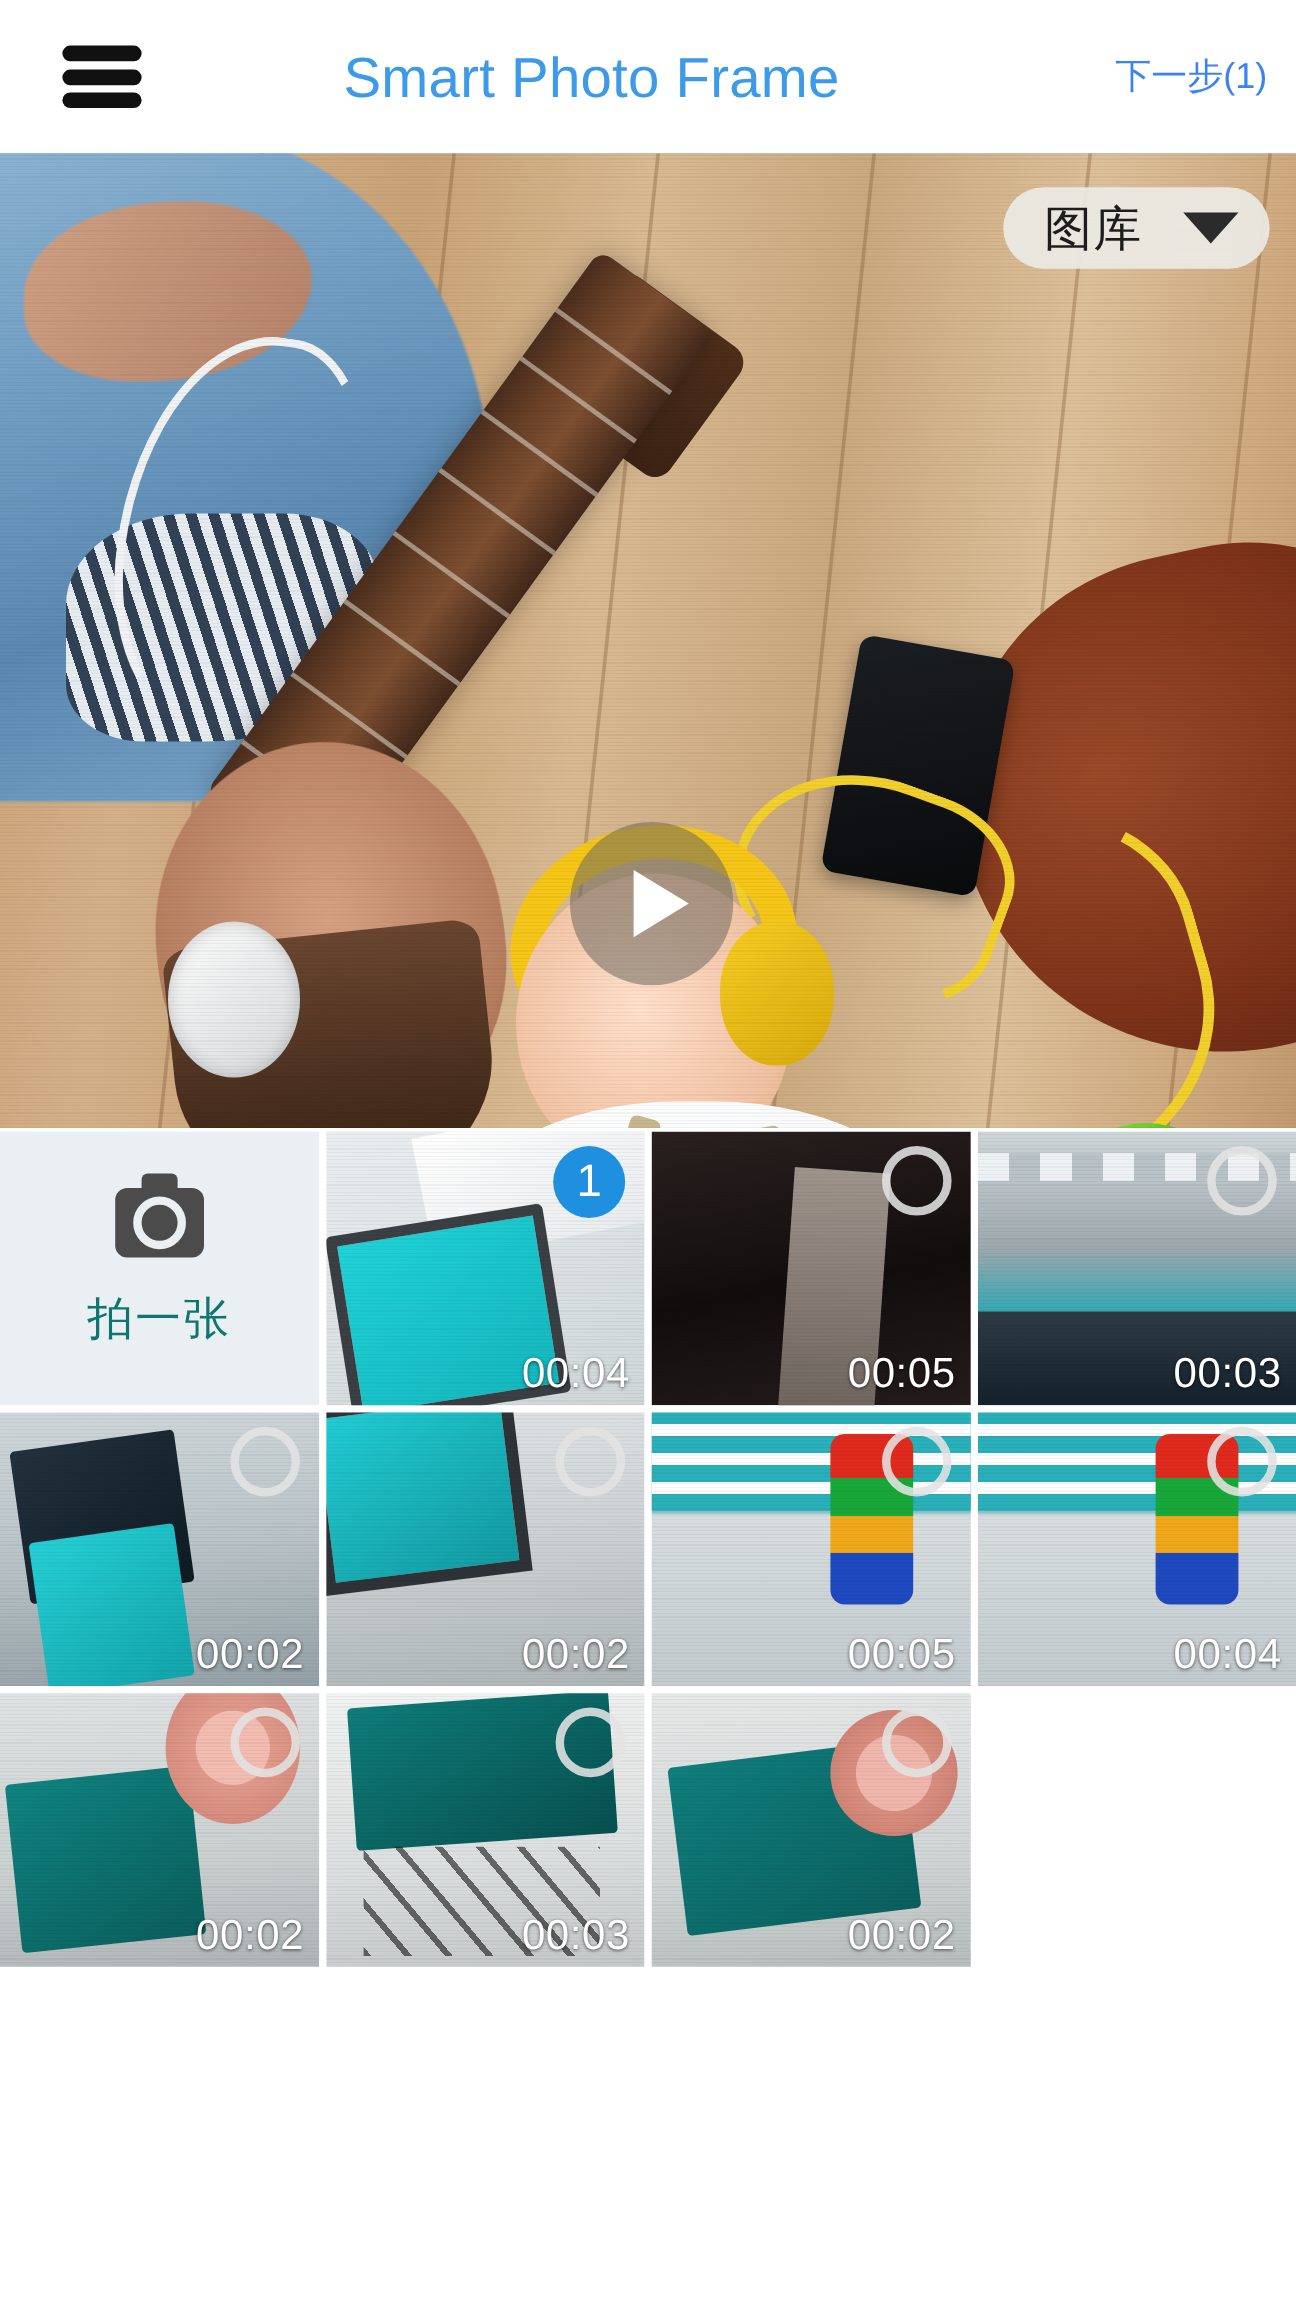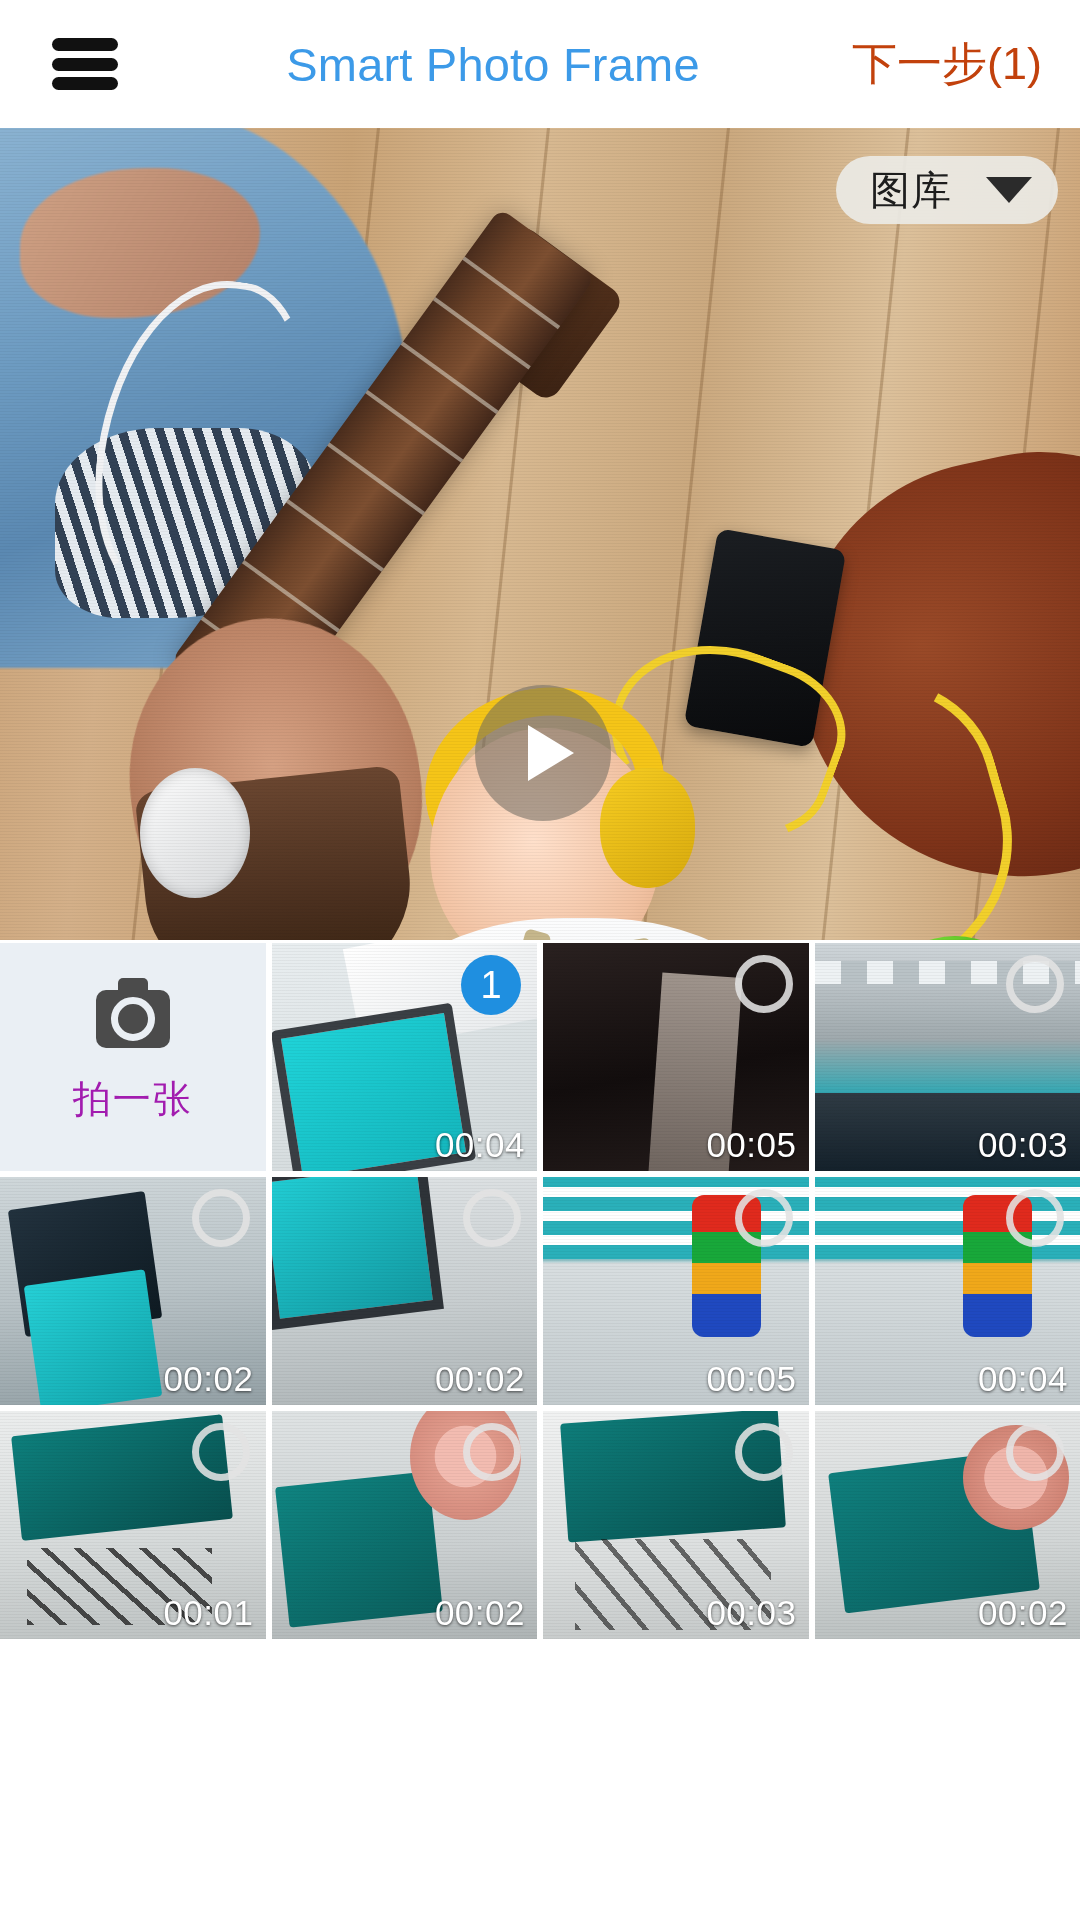--- a/index.html
+++ b/index.html
@@ -59,25 +59,25 @@
     text-align: center;
     font-size: 47px;
     color: #3c9ae8;
     letter-spacing: 0.2px;
     padding-right: 110px;
     white-space: nowrap;
   }
 
   .next-button {
     position: absolute;
-    right: 38px;
+    right: 24px;
     top: 50%;
     transform: translateY(-50%);
-    font-size: 45px;
-    color: #c2410c;
+    font-size: 30px;
+    color: #3b82f6;
     white-space: nowrap;
     cursor: pointer;
   }
 
   
   .preview {
     position: relative;
     flex: 0 0 812px;
     height: 812px;
     overflow: hidden;
@@ -376,21 +376,21 @@
     content: "";
     position: absolute;
     left: 50%; top: 50%;
     transform: translate(-50%,-50%);
     width: 30px; height: 30px;
     border-radius: 50%;
     border: 7px solid #eaeff4;
   }
   .camera-label {
     font-size: 38px;
-    color: #a21caf;
+    color: #0f766e;
     letter-spacing: 2px;
     text-align: right;
   }
 
   
   .thumb-img { position: absolute; inset: 0; }
 
   .duration {
     position: absolute;
     right: 12px;
@@ -622,26 +622,20 @@
         <div class="check-ring"></div>
         <div class="duration">00:05</div>
       </div>
       <div class="cell">
         <div class="thumb-img sc-tower"></div>
         <div class="grain"></div>
         <div class="check-ring"></div>
         <div class="duration">00:04</div>
       </div>
       <div class="cell">
-        <div class="thumb-img sc-wire"></div>
-        <div class="grain"></div>
-        <div class="check-ring"></div>
-        <div class="duration">00:01</div>
-      </div>
-      <div class="cell">
         <div class="thumb-img sc-fan"></div>
         <div class="grain"></div>
         <div class="check-ring"></div>
         <div class="duration">00:02</div>
       </div>
       <div class="cell">
         <div class="thumb-img sc-desktop"></div>
         <div class="grain"></div>
         <div class="check-ring"></div>
         <div class="duration">00:03</div>

